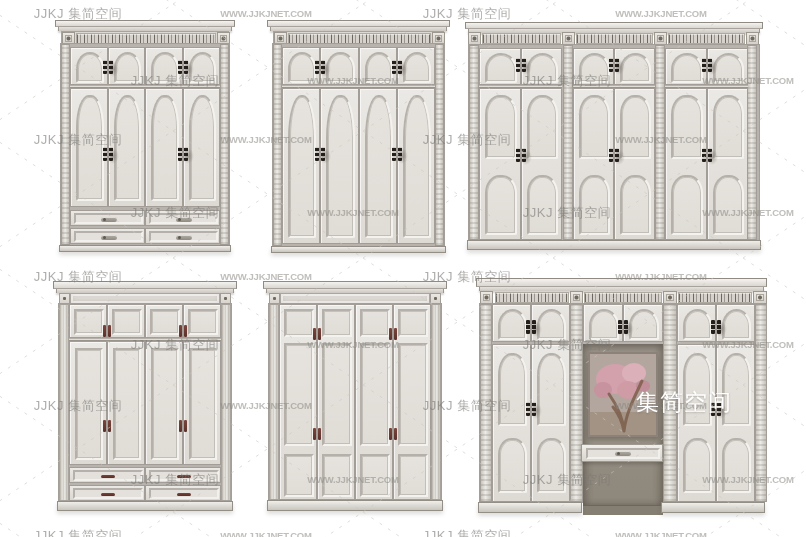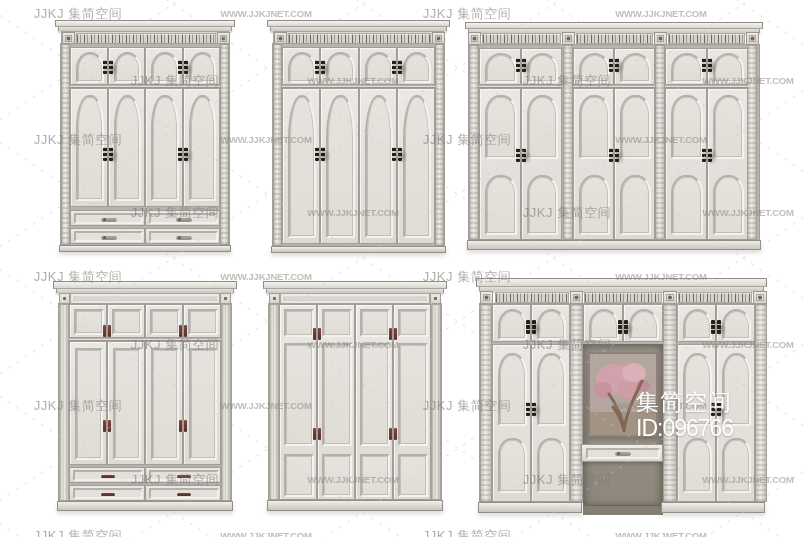--- a/index.html
+++ b/index.html
@@ -103,21 +103,20 @@
       <div class="wm brand" style="left: 567px; top: 471px;">JJKJ 集简空间</div>
       <div class="wm site" style="left: 748px; top: 474px;">WWW.JJKJNET.COM</div>
       <div class="wm brand" style="left: 78px; top: 527px;">JJKJ 集简空间</div>
       <div class="wm site" style="left: 266px; top: 530px;">WWW.JJKJNET.COM</div>
       <div class="wm brand" style="left: 467px; top: 527px;">JJKJ 集简空间</div>
       <div class="wm site" style="left: 661px; top: 530px;">WWW.JJKJNET.COM</div>
     </div>
 
   <div class="overlay">
     <div class="cn">集简空间</div>
-    <div class="id">ID:096766</div>
   </div>
 <div class="abs wardrobe" style="left: 55px; top: 20px; width: 180px; height: 232px;">
       <div class="abs cornice" style="left: 0px; top: 0px; width: 180px; height: 7px;"></div>
       <div class="abs cornice2" style="left: 3px; top: 7px; width: 174px; height: 4px;"></div>
       <div class="abs frieze" style="left: 6px; top: 11px; width: 168px; height: 13px;">
         <div class="abs fblock" style="left: 0px; top: 0px; width: 13px; height: 13px;"></div>
         <div class="abs fblock" style="left: 155px; top: 0px; width: 13px; height: 13px;"></div>
         <div class="abs fcarve" style="left: 14px; top: 1px; width: 140px; height: 11px;"></div>
       </div>
       <div class="abs bodyface" style="left: 6px; top: 24px; width: 168px; height: 201px;"></div>

